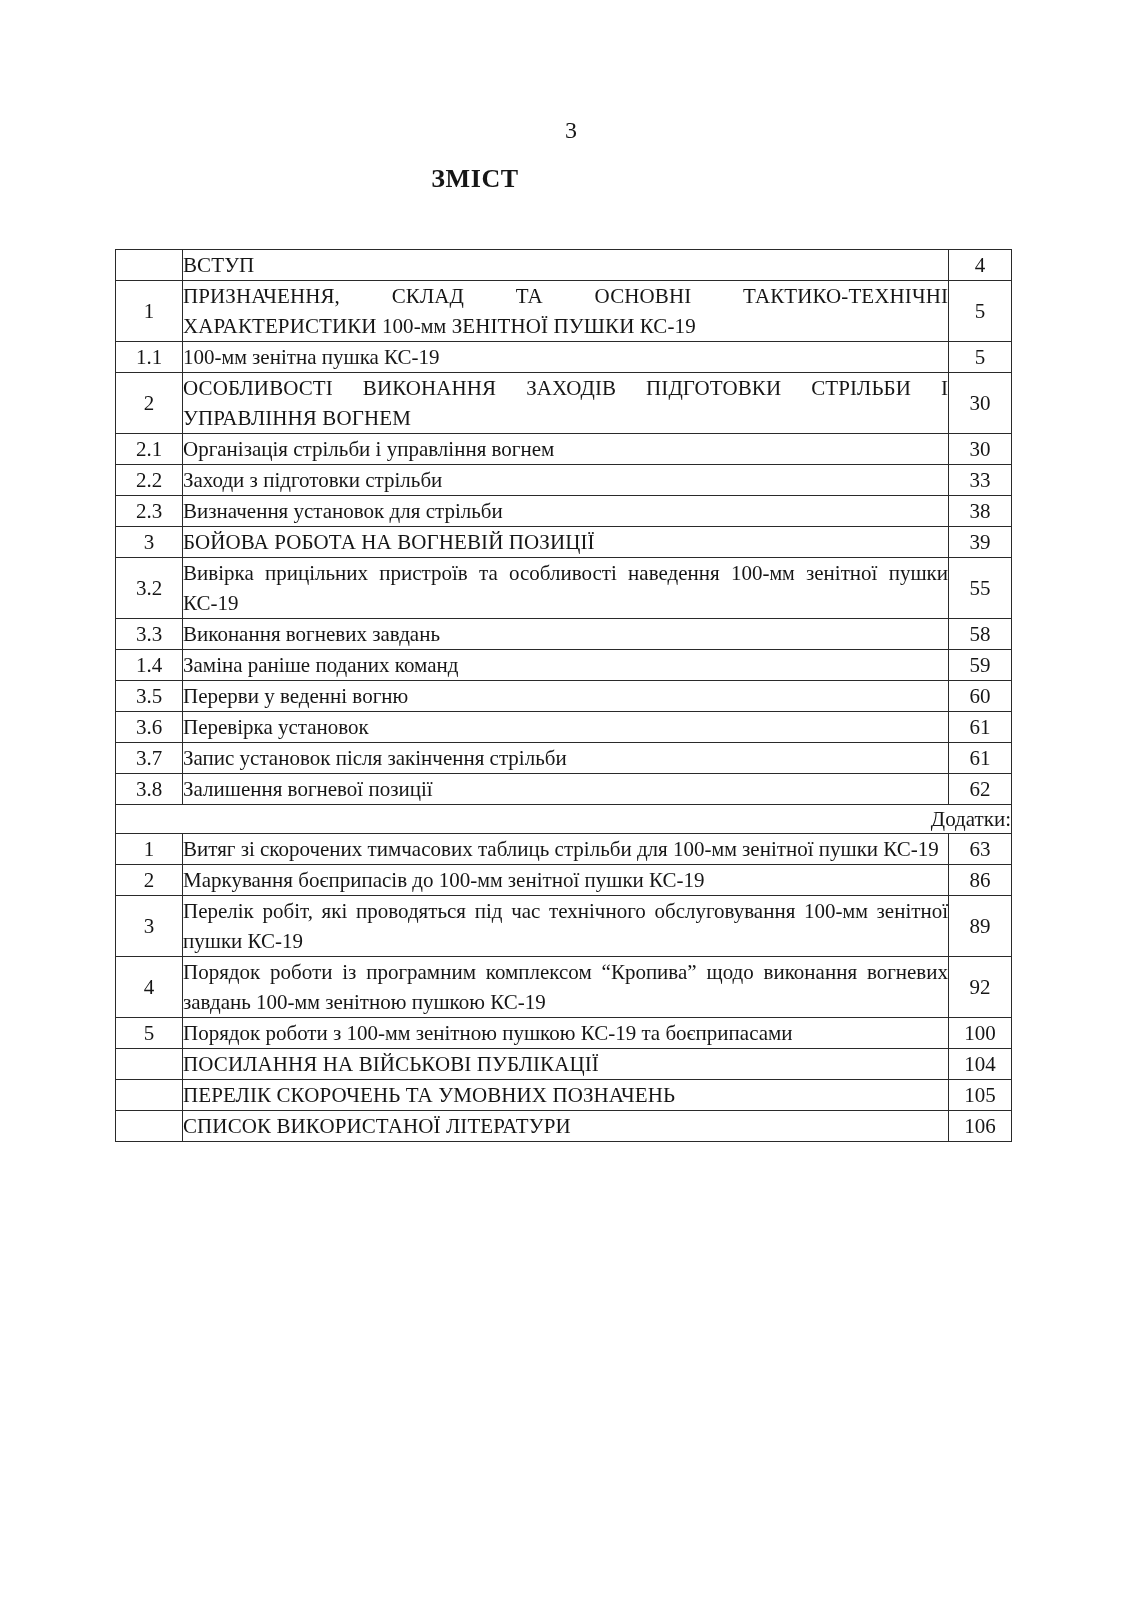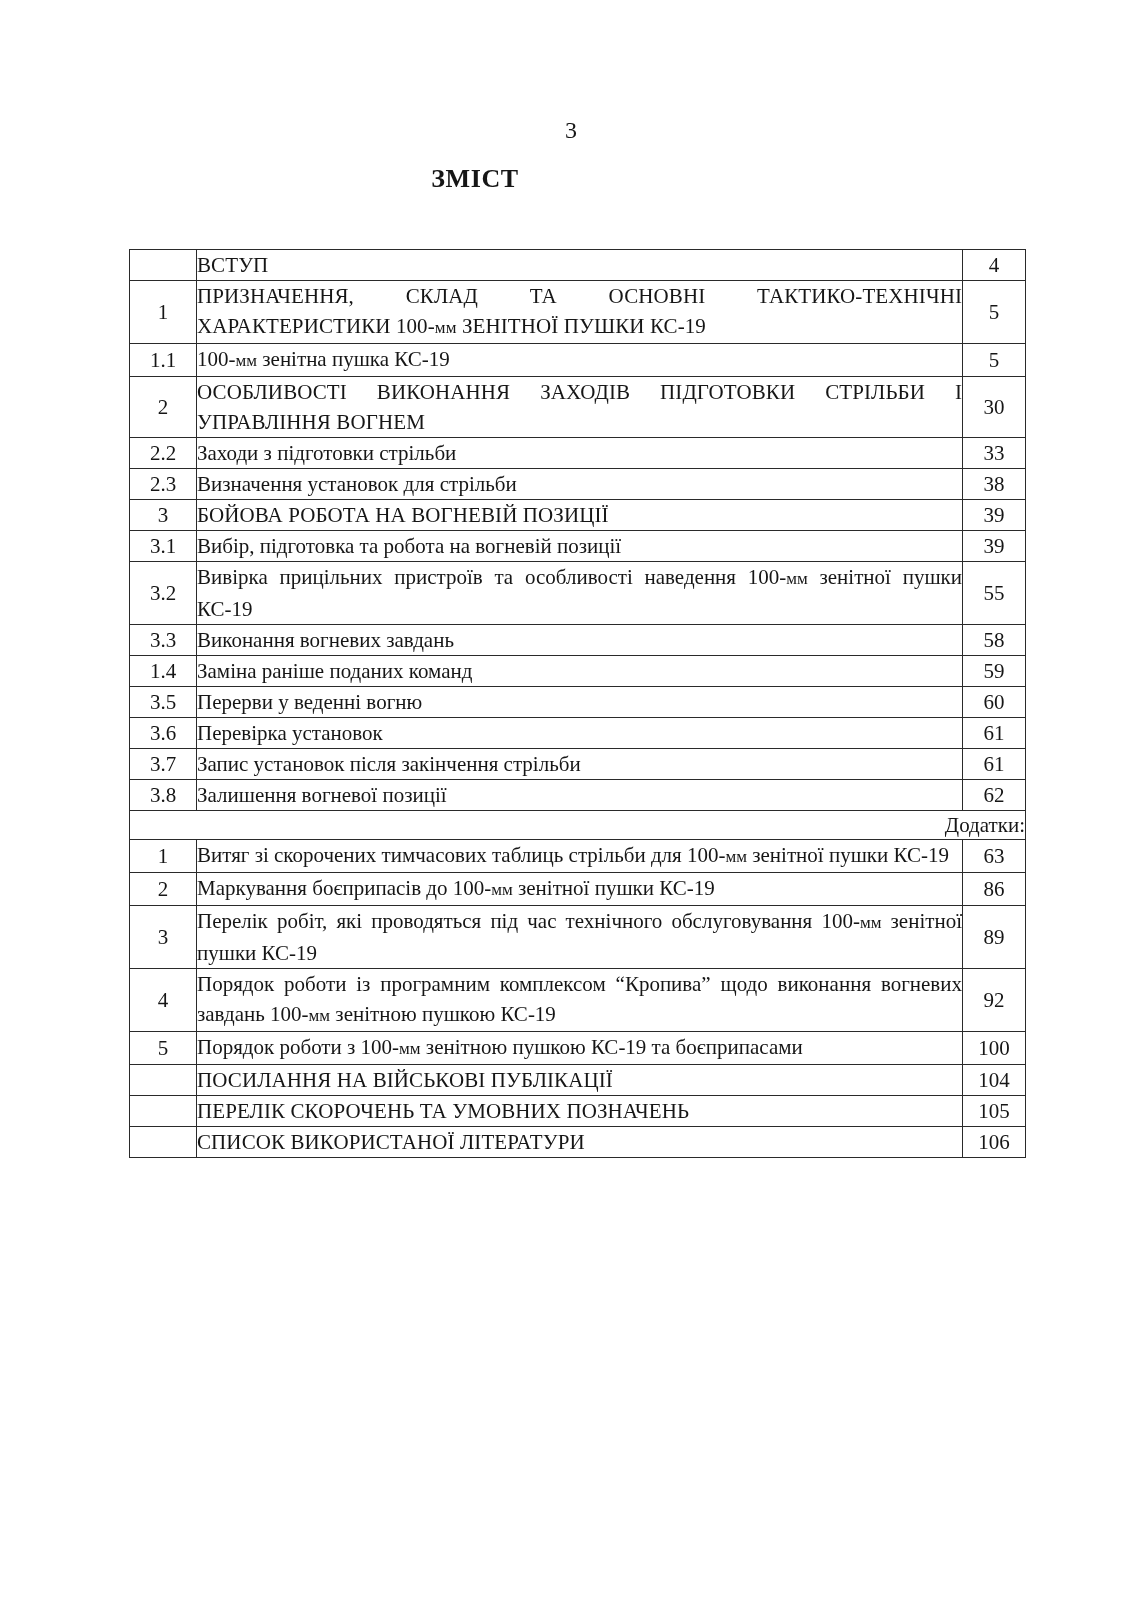--- a/index.html
+++ b/index.html
@@ -38,21 +38,21 @@
     top: 164px;
     width: 950px;
     text-align: center;
     font-size: 26px;
     line-height: 30px;
     font-weight: bold;
     letter-spacing: 0.6px;
   }
   .toc-wrap {
     position: absolute;
-    left: 129px;
+    left: 115px;
     top: 249px;
     width: 896px;
   }
   table.toc {
     border-collapse: collapse;
     width: 896px;
     table-layout: fixed;
     font-size: 21px;
   }
   table.toc col.c-num   { width: 67px; }
@@ -88,21 +88,21 @@
   }
   .cell-title.caps {
     letter-spacing: 0.1px;
   }
   .cell-full {
     padding: 4px 10px 5px 8px;
     font-size: 21px;
     line-height: 28px;
     text-align: right;
   }
-  .sm { font-size: 17px; margin-top: 40px; }
+  .sm { font-size: 20px; margin-top: 40px; }
   .nowrapnum { white-space: nowrap; }
 </style>
 </head>
 <body>
 
 <div class="page">
 
   <div class="page-number">3</div>
 
   <div class="doc-title">ЗМІСТ</div>
@@ -129,40 +129,40 @@
             <td class="cell-num">1.1</td>
             <td class="cell-title"><span class="nowrapnum">100-<span class="sm">мм</span></span> зенітна пушка КС-19</td>
             <td class="cell-page">5</td>
           </tr>
           <tr>
             <td class="cell-num">2</td>
             <td class="cell-title just caps">ОСОБЛИВОСТІ ВИКОНАННЯ ЗАХОДІВ ПІДГОТОВКИ СТРІЛЬБИ І УПРАВЛІННЯ ВОГНЕМ</td>
             <td class="cell-page">30</td>
           </tr>
           <tr>
+            <td class="cell-num">2.1</td>
+            <td class="cell-title">Організація стрільби і управління вогнем</td>
+            <td class="cell-page">30</td>
+          </tr>
+          <tr>
             <td class="cell-num">2.2</td>
             <td class="cell-title">Заходи з підготовки стрільби</td>
             <td class="cell-page">33</td>
           </tr>
           <tr>
             <td class="cell-num">2.3</td>
             <td class="cell-title">Визначення установок для стрільби</td>
             <td class="cell-page">38</td>
           </tr>
           <tr>
             <td class="cell-num">3</td>
             <td class="cell-title caps">БОЙОВА РОБОТА НА ВОГНЕВІЙ ПОЗИЦІЇ</td>
             <td class="cell-page">39</td>
           </tr>
           <tr>
-            <td class="cell-num">3.1</td>
-            <td class="cell-title">Вибір, підготовка та робота на вогневій позиції</td>
-            <td class="cell-page">39</td>
-          </tr>
-          <tr>
             <td class="cell-num">3.2</td>
             <td class="cell-title just">Вивірка прицільних пристроїв та особливості наведення <span class="nowrapnum">100-<span class="sm">мм</span></span> зенітної пушки КС-19</td>
             <td class="cell-page">55</td>
           </tr>
           <tr>
             <td class="cell-num">3.3</td>
             <td class="cell-title">Виконання вогневих завдань</td>
             <td class="cell-page">58</td>
           </tr>
           <tr>

